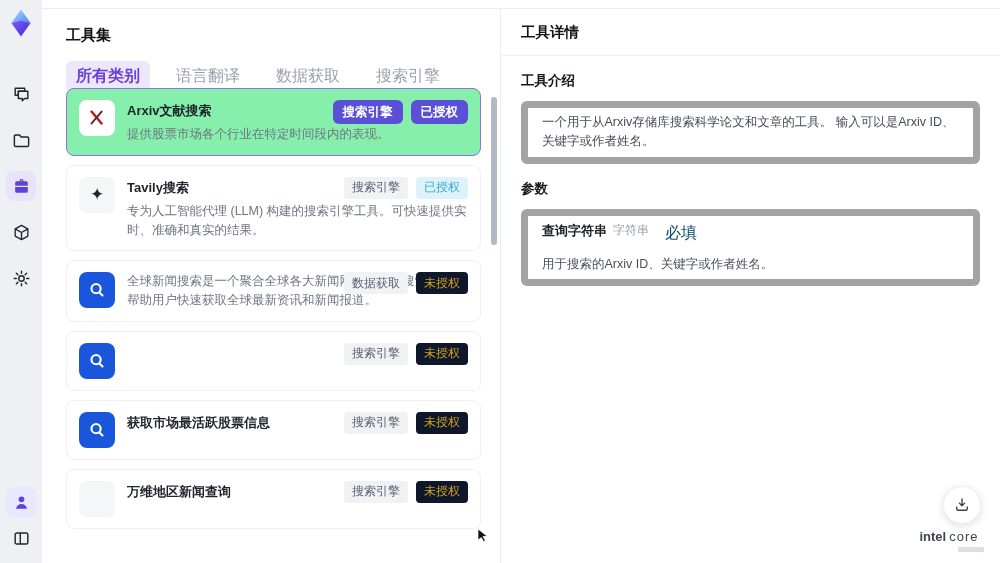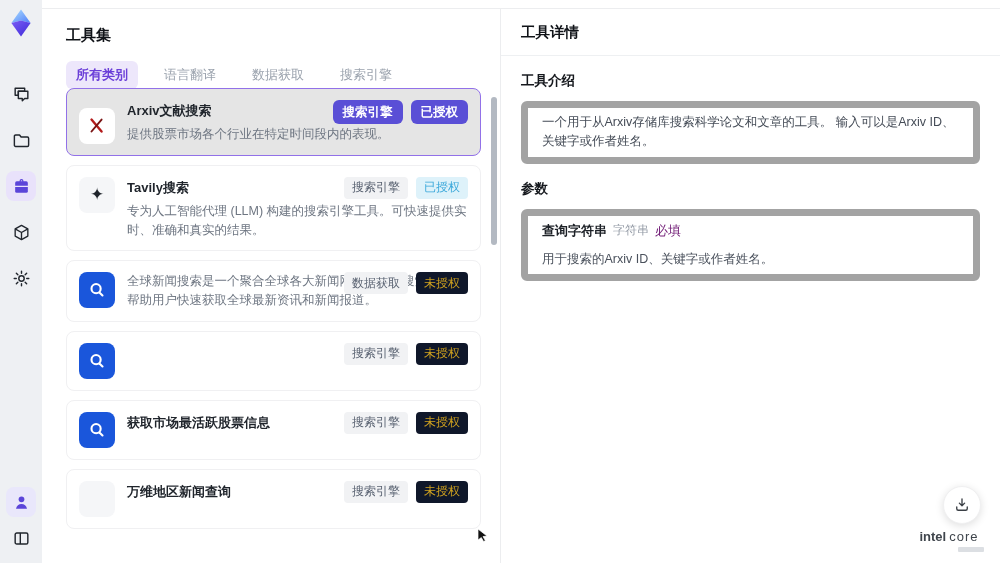--- a/index.html
+++ b/index.html
@@ -18,27 +18,27 @@
   .rail .bottom { margin-top:auto; display:flex; flex-direction:column; align-items:center; gap:6px; margin-bottom:10px; }
   .rail-item.user { background:#e9e7fb; color:#5b45d9; }
 
   
   .topline { position:absolute; left:42px; right:0; top:8px; height:1px; background:#ecedef; }
 
   
   .list-panel { position:absolute; left:42px; top:9px; width:458px; bottom:0; background:#fff; }
   .page-title { font-size:15px; font-weight:bold; margin:17px 0 0 24px; color:#101318; }
   .tabs { display:flex; align-items:center; gap:16px; margin:16px 0 0 24px; }
-  .tab { font-size:13px; color:#9aa2ad; padding:5px 10px; border-radius:6px; cursor:pointer; white-space:nowrap; }
+  .tab { font-size:16px; color:#9aa2ad; padding:5px 10px; border-radius:6px; cursor:pointer; white-space:nowrap; }
   .tab.active { color:#6b3fd8; background:#ede7fb; font-weight:bold; }
 
   .tool-list { position:absolute; left:24px; right:19px; top:79px; bottom:0; overflow:hidden; }
   .tool-card { position:relative; display:flex; gap:12px; border:1px solid #f0f0f2; border-radius:8px;
     padding:11px 12px; margin-bottom:9px; background:#fff; cursor:pointer; }
-  .tool-card.selected { background:#e5e5e5; border:1.5px solid #9271e8;align-items:flex-end; }
+  .tool-card.selected { background:#86efac; border:1.5px solid #9271e8; }
   .tool-icon { width:36px; height:36px; border-radius:8px; flex:none; display:flex; align-items:center;
     justify-content:center; background:#f5f6f8; font-size:17px; }
   .tool-icon.white { background:#ffffff; }
   .tool-icon.blue { background:#1a56db; }
   .tool-icon svg { width:22px; height:22px; }
   .tool-body { flex:1; min-width:0; }
   .tool-name { font-size:13px; font-weight:bold; color:#1f242b; margin:2px 160px 5px 0; }
   .tool-desc { font-size:12.5px; color:#6e7682; line-height:1.5; }
   .tool-badges { position:absolute; right:12px; top:11px; display:flex; gap:8px; }
   .badge { font-size:12px; padding:2.5px 8px; border-radius:4px; white-space:nowrap; height:fit-content; }
@@ -50,21 +50,21 @@
   .scroll-thumb { position:absolute; right:3px; top:88px; width:6px; height:148px; background:#b3b9c2; border-radius:3px; }
 
   
   .detail-panel { position:absolute; left:500px; right:0; top:9px; bottom:0; border-left:1px solid #ecedef; padding:0 20px; background:#fff; }
   .detail-title { font-size:14.5px; font-weight:bold; color:#101318; margin:0 -20px; padding:14px 20px 13px; border-bottom:1px solid #eef0f2; }
   .section-h { font-size:13.5px; font-weight:bold; color:#15181d; margin:16px 0 11px; }
   .info-box { border:7px solid #a3a3a3; border-radius:6px; padding:5px 14px; font-size:12.5px; color:#454c57; line-height:1.55; background:#fff; }
   .param-head { display:flex; align-items:flex-start; }
   .param-name { font-size:13px; font-weight:bold; color:#1d2127; }
   .param-type { font-size:12px; color:#939aa5; margin-left:6px; }
-  .param-req { font-size:13px; color:#701a75; margin-left:6px; }
+  .param-req { font-size:16px; color:#0c4a6e; margin-left:16px; }
   .param-desc { font-size:12.5px; color:#4a515c; margin-top:9px; }
 
   
   .fab { position:absolute; right:19px; top:486px; width:38px; height:38px; border-radius:50%;
     background:#fff; border:1px solid #f0f0f1; box-shadow:0 2px 8px rgba(0,0,0,.13);
     display:flex; align-items:center; justify-content:center; cursor:pointer; }
   .fab svg { width:18px; height:18px; }
   .brand { position:absolute; right:12px; top:527px; width:78px; text-align:center; color:#3f454c; }
   .brand .t { font-size:13px; }
   .brand .intel { font-weight:bold; }

